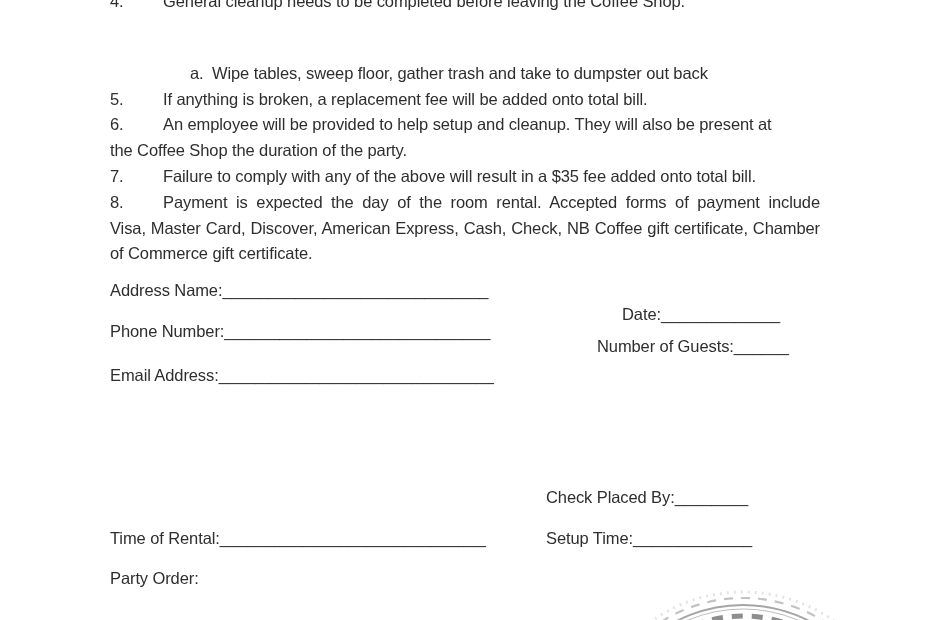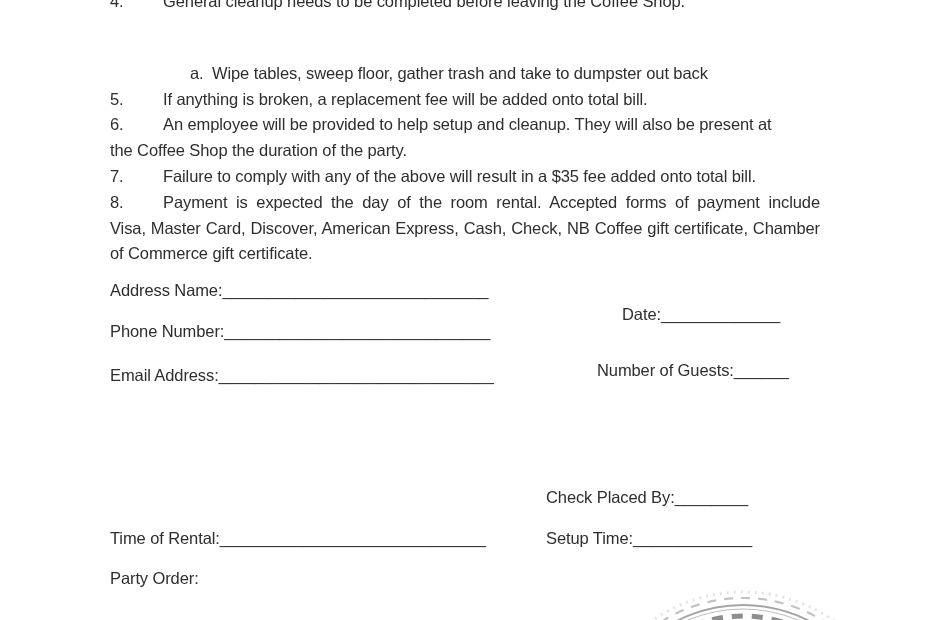--- a/index.html
+++ b/index.html
@@ -29,21 +29,21 @@
     text-align-last: justify;
   }
   .num { display: inline-block; width: 53px; }
   .line.sub { padding-left: 80px; margin-top: 46px; }
   .subnum { display: inline-block; width: 22px; }
   
   .frow { position: absolute; white-space: nowrap; line-height: 19px; }
   #r-customer-name { left: 110px; top: 281px; }
   #r-date          { left: 622px; top: 281px; margin-top: 24px; }
   #r-phone-number  { left: 110px; top: 322px; }
-  #r-guests        { left: 597px; top: 337px; margin-top: 24px; }
+  #r-guests        { left: 597px; top: 337px; }
   #r-email         { left: 110px; top: 366px; }
   #r-signature     { left: 110px; top: 408px; }
   #r-date-rental   { left: 110px; top: 488px; }
   #r-order-placed  { left: 546px; top: 488px; }
   #r-time-rental   { left: 110px; top: 529px; }
   #r-setup-time    { left: 546px; top: 529px; }
   #r-party-order   { left: 110px; top: 569px; }
   .blank { letter-spacing: 0; }
   
   .seal {

